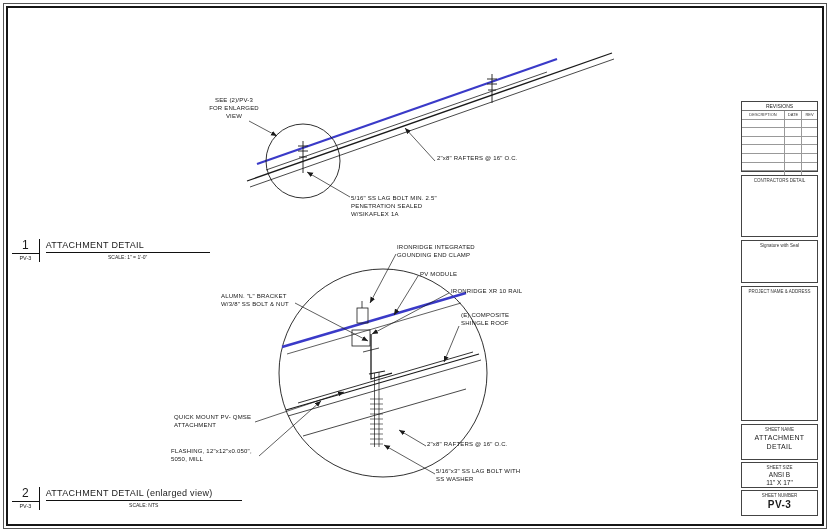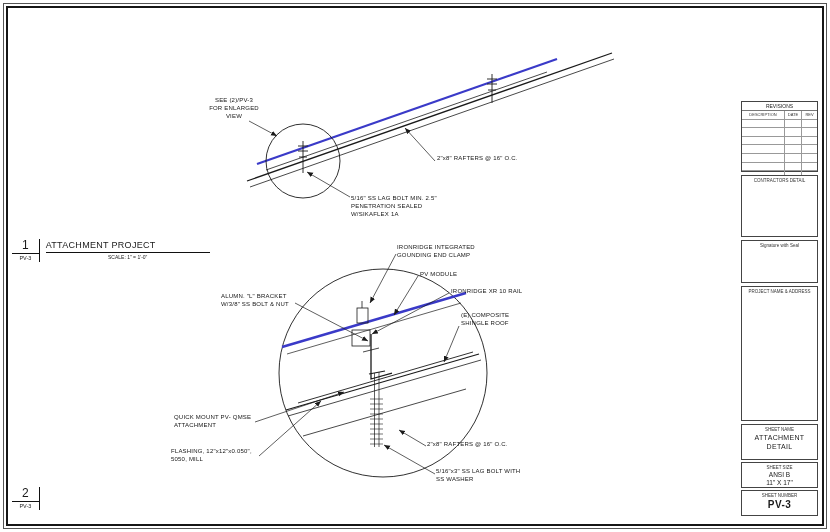--- a/index.html
+++ b/index.html
@@ -150,29 +150,33 @@
     <div>5/16"x3" SS LAG BOLT WITH</div>
     <div>SS WASHER</div>
   </div>
 
   <div class="detail-title" style="left:12px;top:239px;">
     <div class="dt-left">
       <div class="dt-num">1</div>
       <div class="dt-ref">PV-3</div>
     </div>
     <div class="dt-right">
-      <div class="dt-name" style="width:160px;">ATTACHMENT PROJECT</div>
+      <div class="dt-name" style="width:160px;">ATTACHMENT DETAIL</div>
       <div class="dt-scale">SCALE: 1" = 1'-0"</div>
     </div>
   </div>
 
   <div class="detail-title" style="left:12px;top:487px;">
     <div class="dt-left">
       <div class="dt-num">2</div>
       <div class="dt-ref">PV-3</div>
+    </div>
+    <div class="dt-right">
+      <div class="dt-name" style="width:192px;">ATTACHMENT DETAIL (enlarged view)</div>
+      <div class="dt-scale">SCALE: NTS</div>
     </div>
   </div>
 
   <div class="tb-box" style="top:101px;height:71px;">
     <div class="rev-title">REVISIONS</div>
     <div class="rev-header">
       <div class="rev-c1">DESCRIPTION</div>
       <div class="rev-c2">DATE</div>
       <div class="rev-c3">REV</div>
     </div>

